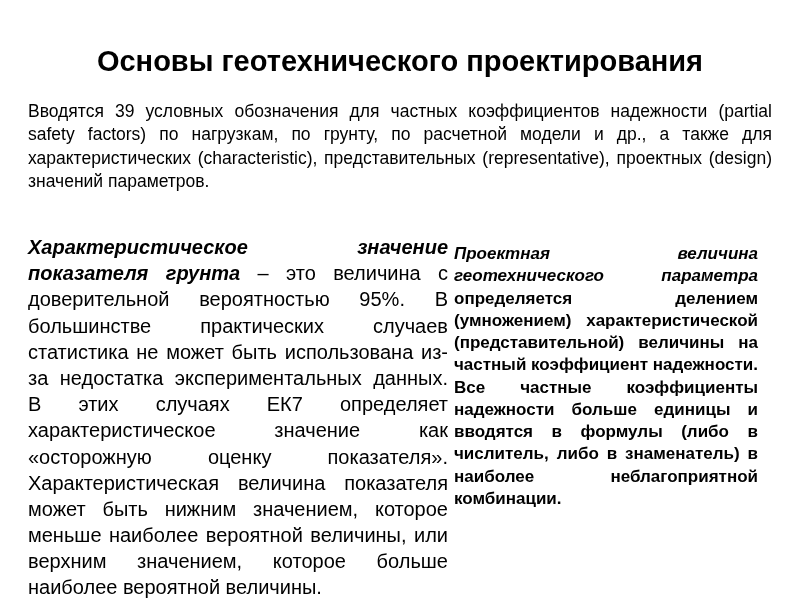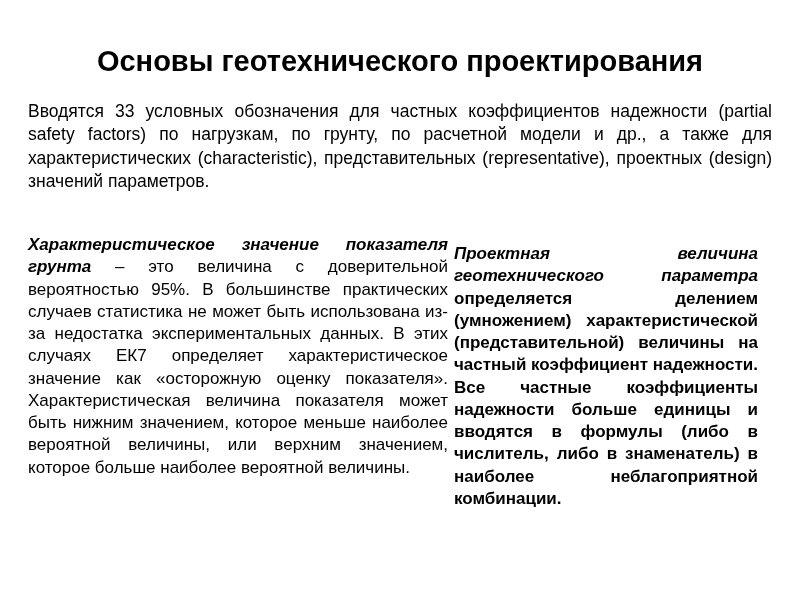--- a/index.html
+++ b/index.html
@@ -40,21 +40,21 @@
     font-size: 17.5px;
     line-height: 1.33;
     text-align: justify;
     text-justify: inter-word;
   }
   .col-left {
     position: absolute;
     left: 28px;
     top: 234px;
     width: 420px;
-    font-size: 17px;
+    font-size: 20px;
     line-height: 1.31;
     text-align: justify;
     text-justify: inter-word;
   }
   .col-right {
     position: absolute;
     left: 454px;
     top: 243px;
     width: 304px;
     font-size: 17px;
@@ -72,21 +72,21 @@
     margin: 0;
   }
 </style>
 </head>
 <body>
 
 <div class="slide">
 
   <h1 class="slide-title">Основы геотехнического проектирования</h1>
 
-  <p class="intro-par">Вводятся 33 условных обозначения для частных коэффициентов надежности (partial safety factors) по нагрузкам, по грунту, по расчетной модели и др., а также для характеристических (characteristic), представительных (representative), проектных (design) значений параметров.</p>
+  <p class="intro-par">Вводятся 39 условных обозначения для частных коэффициентов надежности (partial safety factors) по нагрузкам, по грунту, по расчетной модели и др., а также для характеристических (characteristic), представительных (representative), проектных (design) значений параметров.</p>
 
   <div class="col-left">
     <p><span class="ital-plain bold">Характеристическое значение показателя грунта</span><span> – это величина с доверительной вероятностью 95%. В большинстве практических случаев статистика не может быть использована из-за недостатка экспериментальных данных. В этих случаях ЕК7 определяет характеристическое значение как «осторожную оценку показателя». Характеристическая величина показателя может быть нижним значением, которое меньше наиболее вероятной величины, или верхним значением, которое больше наиболее вероятной величины.</span></p>
   </div>
 
   <div class="col-right">
     <p><span class="ital-plain bold">Проектная величина геотехнического параметра</span><span class="bold"> определяется делением (умножением) характеристической (представительной) величины на частный коэффициент надежности. Все частные коэффициенты надежности больше единицы и вводятся в формулы (либо в числитель, либо в знаменатель) в наиболее неблагоприятной комбинации.</span></p>
   </div>
 
 </div>

